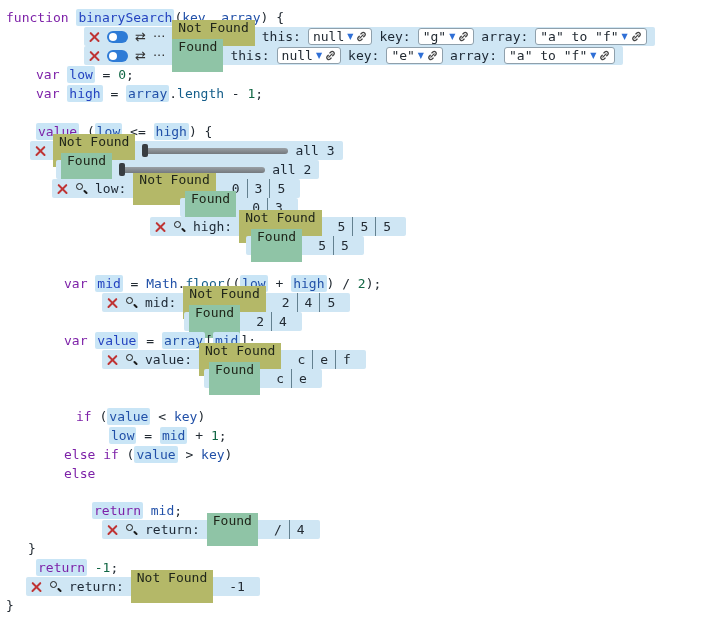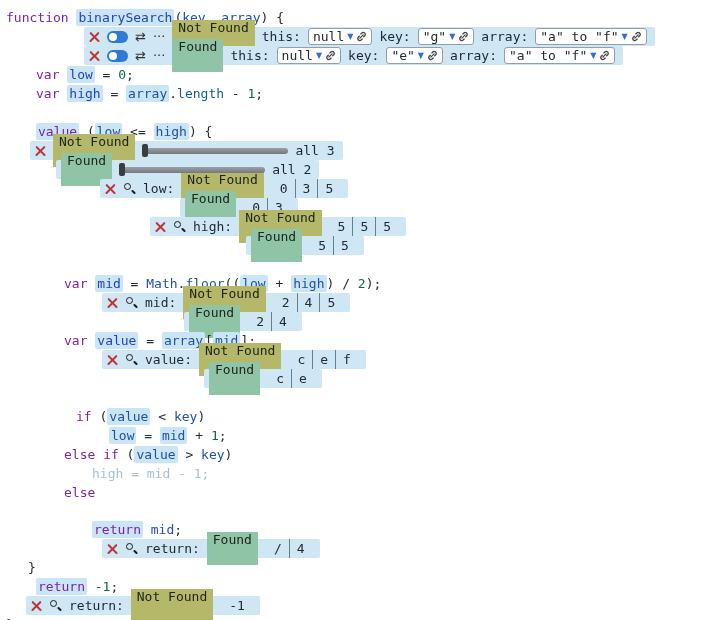--- a/index.html
+++ b/index.html
@@ -154,21 +154,21 @@
     <div class="row widget" style="padding-left: 56px;">
       <span class="probe">
         <span class="badge badge-found">Found</span>
         <span class="slider">
           <span class="track"></span>
           <span class="handle"></span>
         </span>
         <span class="slabel">all 2</span>
       </span>
     </div>
-    <div class="row widget" style="padding-left: 100px;">
+    <div class="row widget" style="padding-left: 52px;">
       <span class="probe">
         <span class="icon-x"></span>
         <span class="icon-mag"></span>
         <span class="plabel">low:</span>
         <span class="badge badge-notfound">Not Found</span>
         <span class="cells">
           <span class="cell">0</span>
           <span class="cell">3</span>
           <span class="cell">5</span>
         </span>
@@ -249,21 +249,20 @@
         <span class="cells">
           <span class="cell">c</span>
           <span class="cell">e</span>
         </span>
       </span>
     </div>
     <div class="row blankline" style="padding-left: 0px;"></div>
     <div class="row code" style="padding-left: 76px;"><span class="tok-kw">if</span><span class="tok-plain"> (</span><span class="tok-var hl">value</span><span class="tok-plain"> &lt; </span><span class="tok-var">key</span><span class="tok-plain">)</span></div>
     <div class="row code" style="padding-left: 109px;"><span class="tok-var hl">low</span><span class="tok-plain"> = </span><span class="tok-var hl">mid</span><span class="tok-plain"> + </span><span class="tok-num">1</span><span class="tok-plain">;</span></div>
     <div class="row code" style="padding-left: 64px;"><span class="tok-kw">else</span><span class="tok-plain"> </span><span class="tok-kw">if</span><span class="tok-plain"> (</span><span class="tok-var hl">value</span><span class="tok-plain"> &gt; </span><span class="tok-var">key</span><span class="tok-plain">)</span></div>
-    <div class="row code" style="padding-left: 92px;"><span class="tok-faded">high = mid - 1;</span></div>
     <div class="row code" style="padding-left: 64px;"><span class="tok-kw">else</span></div>
     <div class="row code" style="padding-left: 92px; margin-top: 18px;"><span class="tok-kw hl">return</span><span class="tok-plain"> </span><span class="tok-var">mid</span><span class="tok-plain">;</span></div>
     <div class="row widget" style="padding-left: 102px;">
       <span class="probe">
         <span class="icon-x"></span>
         <span class="icon-mag"></span>
         <span class="plabel">return:</span>
         <span class="badge badge-found">Found</span>
         <span class="cells">
           <span class="cell">/</span>

